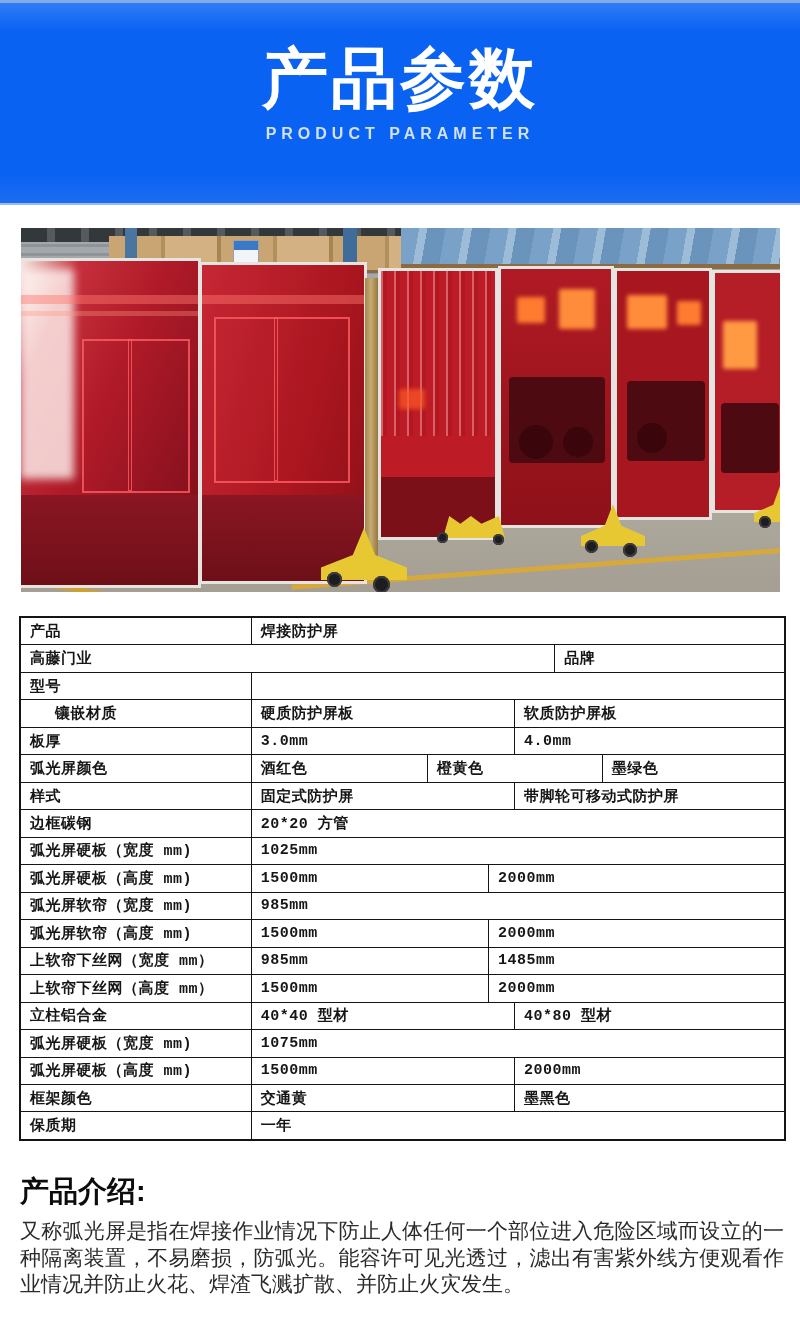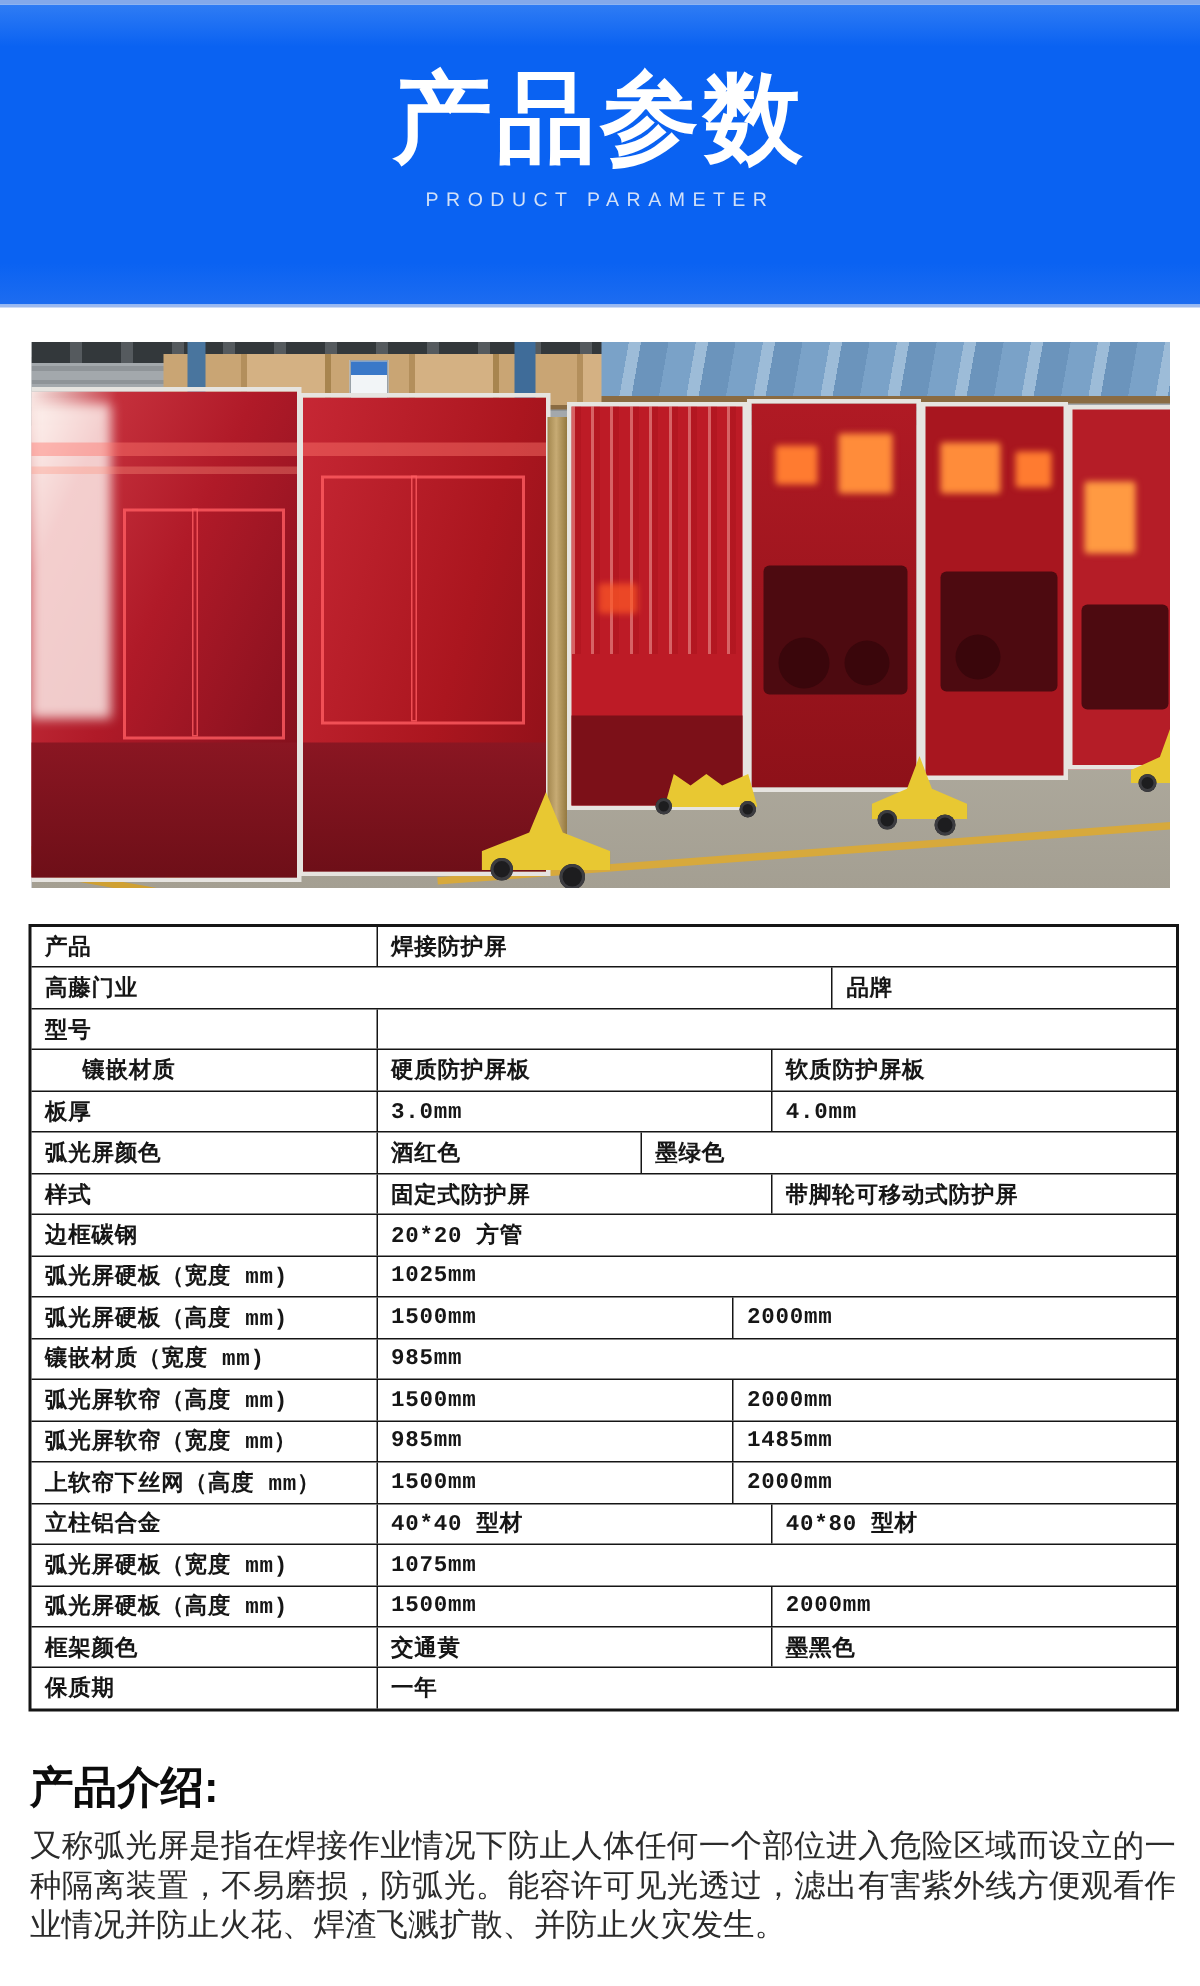--- a/index.html
+++ b/index.html
@@ -12,21 +12,21 @@
     position:absolute;left:0;top:0;width:800px;height:205px;box-sizing:border-box;
     background:linear-gradient(180deg,#2f7cf4 0%,var(--banner-blue,#0a62f2) 14%,var(--banner-blue,#0a62f2) 86%,#1d6cf0 100%);
     border-top:3px solid #84a9ea;border-bottom:2px solid #9db9ee;
     text-align:center;
   }
   .banner-title{
     margin-top:42px;color:#ffffff;font-size:66px;line-height:1;
     font-weight:bold;letter-spacing:3px;
   }
   .banner-sub{
-    margin-top:14px;color:#d2e0f8;font-size:13px;letter-spacing:5px;font-weight:400;
+    margin-top:14px;color:#d2e0f8;font-size:16px;letter-spacing:5px;font-weight:700;
   }
   
   .photo{
     position:absolute;left:21px;top:228px;width:759px;height:364px;
     overflow:hidden;background:#a7acb0;
   }
   .photo *{position:absolute;}
   .ph-ceiling{left:0;top:0;width:420px;height:14px;
     background:repeating-linear-gradient(90deg,#33383b 0 26px,#555a5e 26px 34px);}
   .ph-wall{left:0;top:10px;width:759px;height:46px;
@@ -199,20 +199,21 @@
       <div class="spec-cell" style="width: 35.4%;">软质防护屏板</div>
     </div>
     <div class="spec-row">
       <div class="spec-cell" style="width: 30.1%;">板厚</div>
       <div class="spec-cell" style="width: 34.5%;">3.0mm</div>
       <div class="spec-cell" style="width: 35.4%;">4.0mm</div>
     </div>
     <div class="spec-row">
       <div class="spec-cell" style="width: 30.1%;">弧光屏颜色</div>
       <div class="spec-cell" style="width: 23.1%;">酒红色</div>
+      <div class="spec-cell" style="width: 22.9%;">橙黄色</div>
       <div class="spec-cell" style="width: 23.9%;">墨绿色</div>
     </div>
     <div class="spec-row">
       <div class="spec-cell" style="width: 30.1%;">样式</div>
       <div class="spec-cell" style="width: 34.5%;">固定式防护屏</div>
       <div class="spec-cell" style="width: 35.4%;">带脚轮可移动式防护屏</div>
     </div>
     <div class="spec-row">
       <div class="spec-cell" style="width: 30.1%;">边框碳钢</div>
       <div class="spec-cell" style="width: 34.5%;">20*20 方管</div>
@@ -220,30 +221,30 @@
     <div class="spec-row">
       <div class="spec-cell" style="width: 30.1%;">弧光屏硬板（宽度 mm)</div>
       <div class="spec-cell" style="width: 69.9%;">1025mm</div>
     </div>
     <div class="spec-row">
       <div class="spec-cell" style="width: 30.1%;">弧光屏硬板（高度 mm)</div>
       <div class="spec-cell" style="width: 31.1%;">1500mm</div>
       <div class="spec-cell" style="width: 38.8%;">2000mm</div>
     </div>
     <div class="spec-row">
-      <div class="spec-cell" style="width: 30.1%;">镶嵌材质（宽度 mm)</div>
+      <div class="spec-cell" style="width: 30.1%;">弧光屏软帘（宽度 mm)</div>
       <div class="spec-cell" style="width: 69.9%;">985mm</div>
     </div>
     <div class="spec-row">
       <div class="spec-cell" style="width: 30.1%;">弧光屏软帘（高度 mm)</div>
       <div class="spec-cell" style="width: 31.1%;">1500mm</div>
       <div class="spec-cell" style="width: 38.8%;">2000mm</div>
     </div>
     <div class="spec-row">
-      <div class="spec-cell" style="width: 30.1%;">弧光屏软帘（宽度 mm）</div>
+      <div class="spec-cell" style="width: 30.1%;">上软帘下丝网（宽度 mm）</div>
       <div class="spec-cell" style="width: 31.1%;">985mm</div>
       <div class="spec-cell" style="width: 38.8%;">1485mm</div>
     </div>
     <div class="spec-row">
       <div class="spec-cell" style="width: 30.1%;">上软帘下丝网（高度 mm）</div>
       <div class="spec-cell" style="width: 31.1%;">1500mm</div>
       <div class="spec-cell" style="width: 38.8%;">2000mm</div>
     </div>
     <div class="spec-row">
       <div class="spec-cell" style="width: 30.1%;">立柱铝合金</div>

